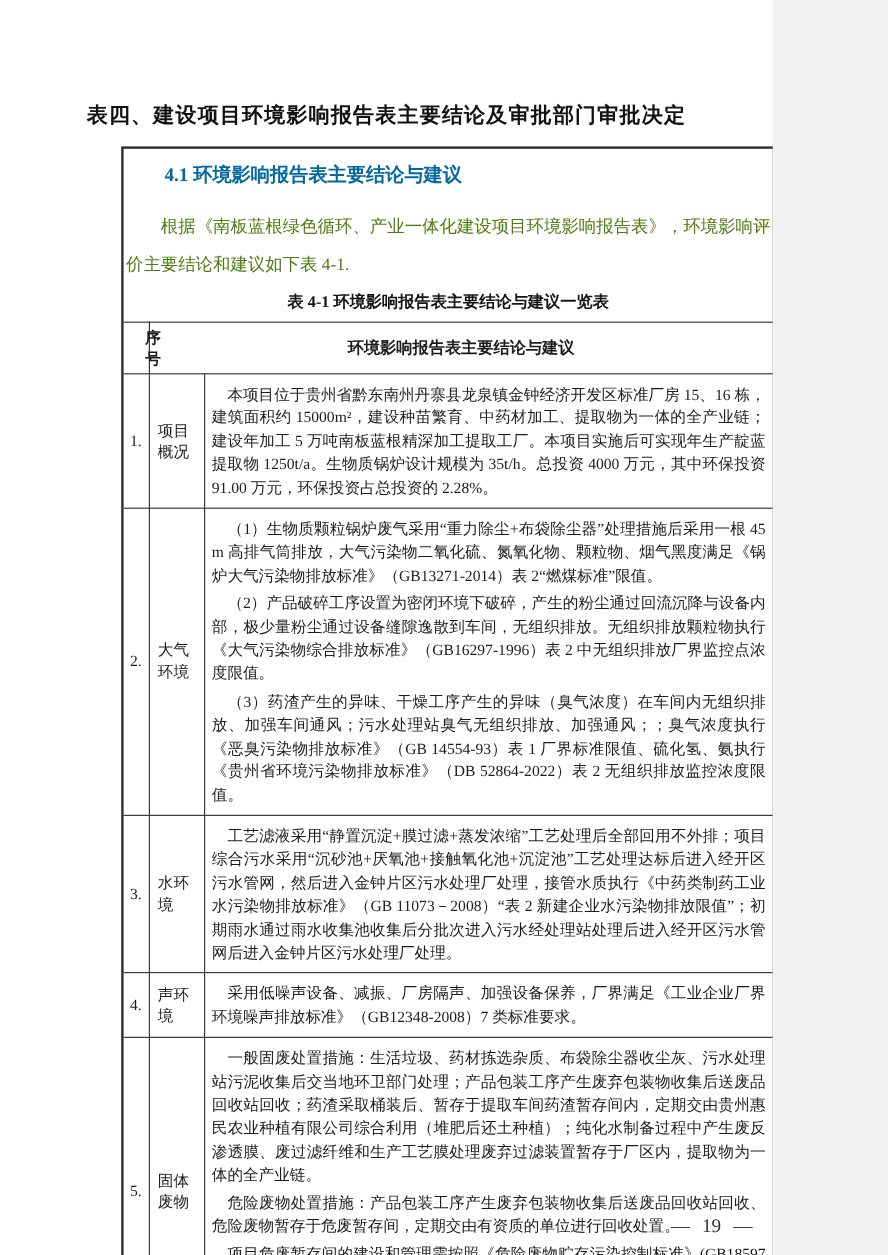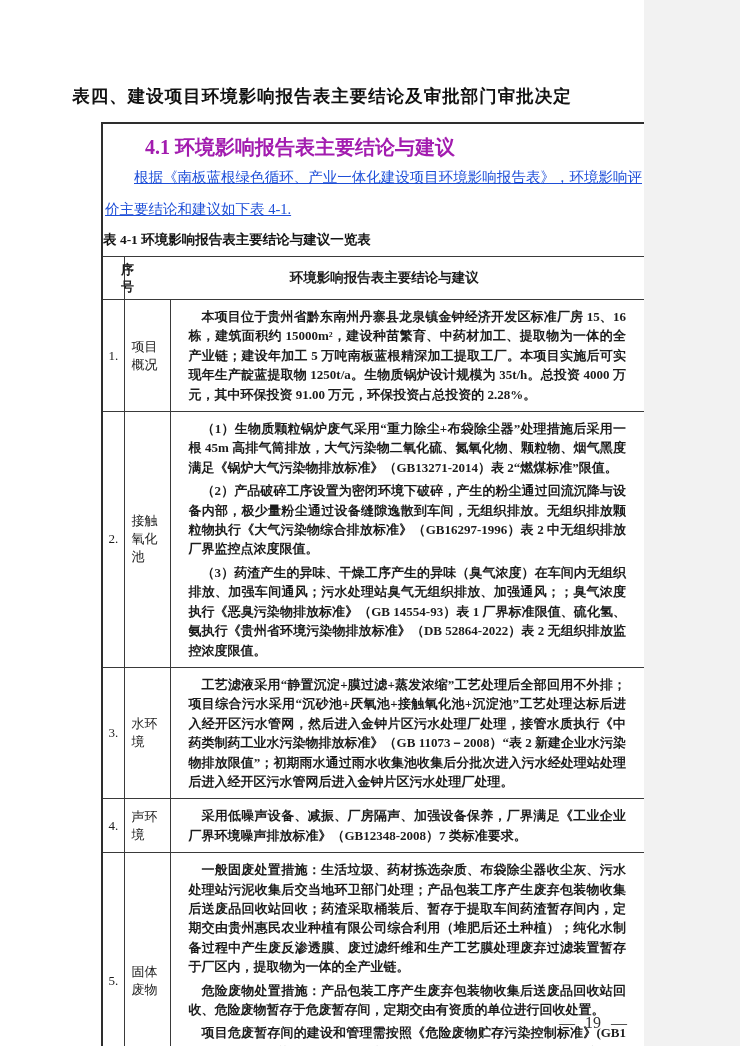--- a/index.html
+++ b/index.html
@@ -27,39 +27,38 @@
   }
   .outer-box {
     position:absolute;
     left:101px; top:122px;
     width:545px;
     border:2px solid #2e2e2e;
     box-sizing:border-box;
     background:#fff;
   }
   .s41-heading {
-    margin:9px 2px 0 2px;
+    margin:9px 2px 12px 2px;
     text-indent:2em;
     font-weight:bold;
-    font-size:20px;
+    font-size:16px;
     line-height:28px;
-    color:#a21caf;
+    color:#0369a1;
   }
   .intro {
     margin:0 2px;
     text-indent:2em;
     font-size:14.5px;
     line-height:32px;
     text-align:justify;
-    color:#1d4ed8;
-    text-decoration:underline;
+    color:#4d7c0f;
   }
   .tbl-caption {
     margin:6px 0 7px 0;
-    text-align:left;
+    text-align:center;
     font-weight:bold;
     font-size:13.5px;
     color:#141414;
   }
   table.main {
     width:100%;
     border-collapse:collapse;
     table-layout:fixed;
     font-size:13px;
   }
@@ -93,21 +92,21 @@
     text-align:center;
     padding:0 1px;
     font-size:13px;
   }
   td.c-cat {
     padding:0 7px;
     font-size:13px;
     line-height:18px;
     word-break:break-all;
   }
-  td.c-content { padding:3px 18px;font-weight:bold; }
+  td.c-content { padding:3px 6px; }
   td.c-content p {
     margin:4px 0;
     text-indent:1em;
     text-align:justify;
     line-height:19.4px;
     word-break:break-all;
     color:#1c1c1c;
   }
   .page-number {
     position:absolute;
@@ -151,21 +150,21 @@
       <tr>
         <td class="c-no edge-l">1.</td>
         <td class="c-cat">项目概况</td>
         <td class="c-content edge-r">
           <p>本项目位于贵州省黔东南州丹寨县龙泉镇金钟经济开发区标准厂房 15、16 栋，建筑面积约 15000m²，建设种苗繁育、中药材加工、提取物为一体的全产业链；建设年加工 5 万吨南板蓝根精深加工提取工厂。本项目实施后可实现年生产靛蓝提取物 1250t/a。生物质锅炉设计规模为 35t/h。总投资 4000 万元，其中环保投资 91.00 万元，环保投资占总投资的 2.28%。</p>
         </td>
       </tr>
 
       <tr>
         <td class="c-no edge-l">2.</td>
-        <td class="c-cat">接触氧化池</td>
+        <td class="c-cat">大气环境</td>
         <td class="c-content edge-r">
           <p>（1）生物质颗粒锅炉废气采用“重力除尘+布袋除尘器”处理措施后采用一根 45m 高排气筒排放，大气污染物二氧化硫、氮氧化物、颗粒物、烟气黑度满足《锅炉大气污染物排放标准》（GB13271-2014）表 2“燃煤标准”限值。</p>
           <p>（2）产品破碎工序设置为密闭环境下破碎，产生的粉尘通过回流沉降与设备内部，极少量粉尘通过设备缝隙逸散到车间，无组织排放。无组织排放颗粒物执行《大气污染物综合排放标准》（GB16297-1996）表 2 中无组织排放厂界监控点浓度限值。</p>
           <p>（3）药渣产生的异味、干燥工序产生的异味（臭气浓度）在车间内无组织排放、加强车间通风；污水处理站臭气无组织排放、加强通风；；臭气浓度执行《恶臭污染物排放标准》（GB 14554-93）表 1 厂界标准限值、硫化氢、氨执行《贵州省环境污染物排放标准》（DB 52864-2022）表 2 无组织排放监控浓度限值。</p>
         </td>
       </tr>
 
       <tr>
         <td class="c-no edge-l">3.</td>
         <td class="c-cat">水环境</td>

